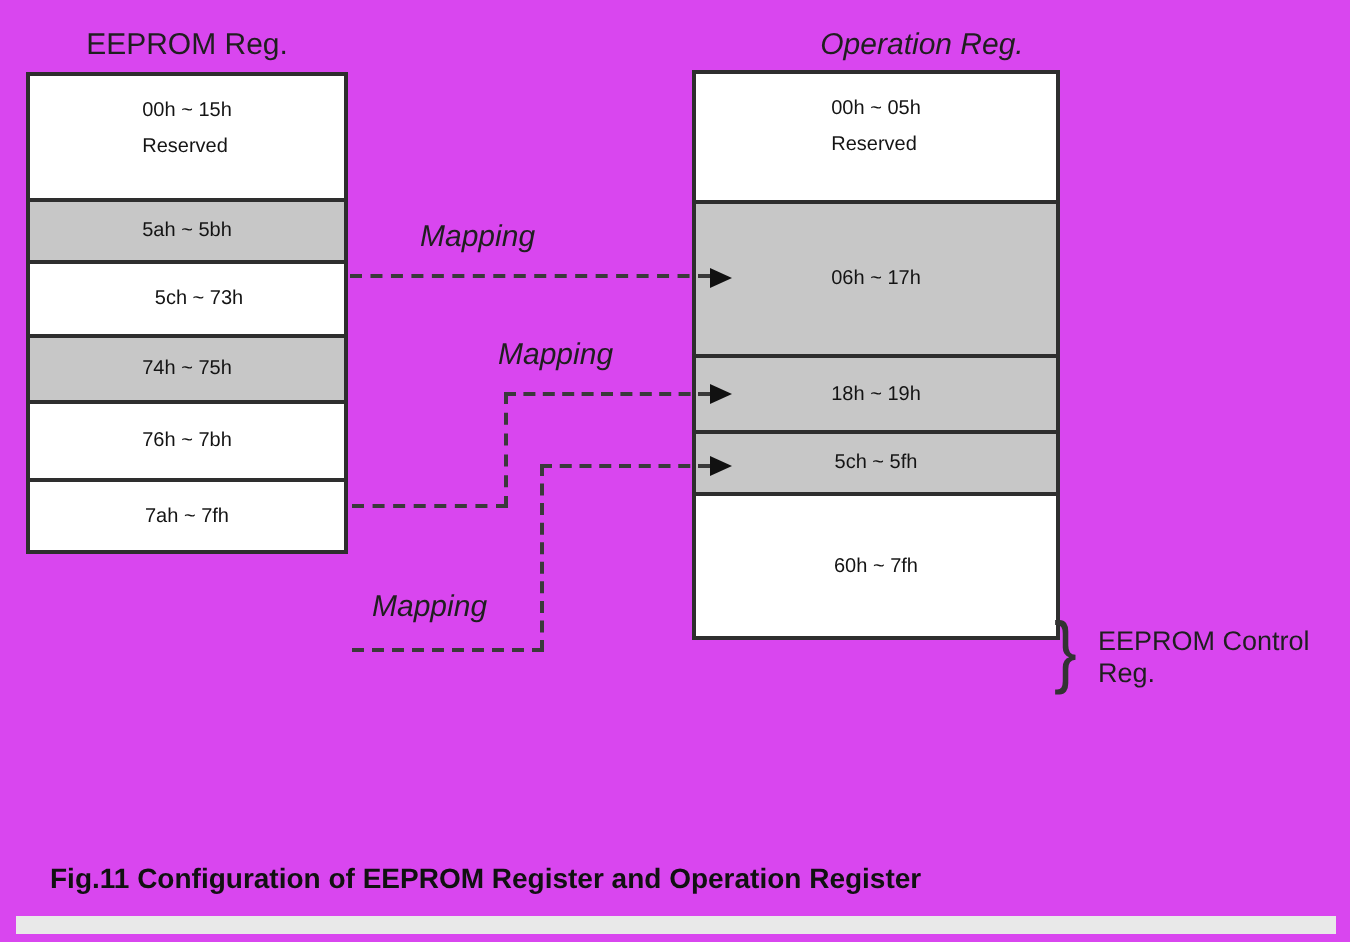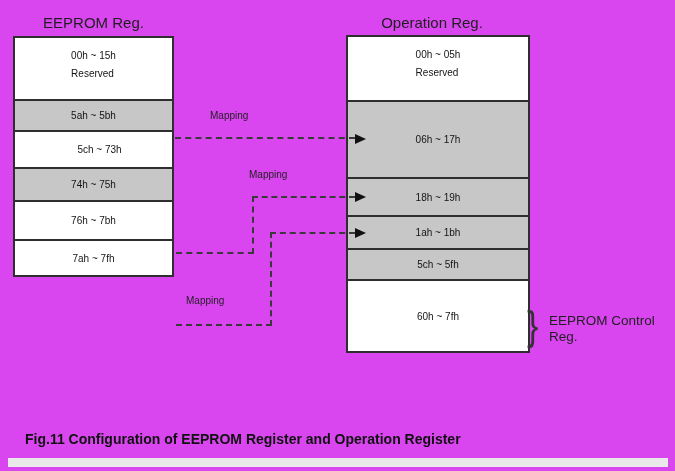--- a/index.html
+++ b/index.html
@@ -24,21 +24,21 @@
   .reg-row.shaded { background:#c7c7c7; }
   .reg-row.reserved { align-items:flex-start; }
   .reserved-block { text-align:left; padding-top:9px; line-height:18px; }
   .hdash { position:absolute; height:0; border-top:2px dashed #3a3a3a; }
   .vdash { position:absolute; width:0; border-left:2px dashed #3a3a3a; }
   .arrow-head {
     position:absolute; width:0; height:0;
     border-top:5px solid transparent; border-bottom:5px solid transparent;
     border-left:11px solid #111111;
   }
-  .map-label { position:absolute; font-size:10px; color:#1f1f1f; white-space:nowrap; }
+  .map-label { position:absolute; font-size:15px; color:#1f1f1f; white-space:nowrap;font-style:italic; }
   .brace {
     position:absolute; left:527px; top:305px; font-size:40px; line-height:42px;
     color:#333333; transform:scaleX(0.85); transform-origin:left center;
   }
   .side-note {
     position:absolute; left:549px; top:313px; font-size:13.5px; line-height:16px;
     color:#1f1f1f; white-space:nowrap;
   }
   .caption {
     position:absolute; left:25px; top:431px; font-size:14px; font-weight:bold;
@@ -48,21 +48,21 @@
     position:absolute; left:8px; top:458px; width:660px; height:9px;
     background:#e9e9e9;
   }
 </style>
 </head>
 <body>
 
 <div class="canvas">
 
   <div class="reg-title" style="left:13px; width:161px;">EEPROM Reg.</div>
-  <div class="reg-title" style="left:351px; width:162px;">Operation Reg.</div>
+  <div class="reg-title" style="left:380px; width:162px;font-style:italic;">Operation Reg.</div>
 
   <div class="reg-box" style="left:13px; top:36px; width:161px;">
     <div class="reg-row reserved" style="height:61px;">
       <div class="reserved-block">
         <div>00h ~ 15h</div>
         <div>Reserved</div>
       </div>
     </div>
     <div class="reg-row shaded" style="height:29px;">
       <span>5ah ~ 5bh</span>
@@ -87,23 +87,20 @@
         <div>00h ~ 05h</div>
         <div>Reserved</div>
       </div>
     </div>
     <div class="reg-row shaded" style="height:75px;">
       <span>06h ~ 17h</span>
     </div>
     <div class="reg-row shaded" style="height:36px;">
       <span>18h ~ 19h</span>
     </div>
-    <div class="reg-row shaded" style="height:31px;">
-      <span>1ah ~ 1bh</span>
-    </div>
     <div class="reg-row shaded" style="height:29px;">
       <span>5ch ~ 5fh</span>
     </div>
     <div class="reg-row" style="height:70px;">
       <span>60h ~ 7fh</span>
     </div>
   </div>
 
   <div class="map-label" style="left:210px; top:110px;">Mapping</div>
   <div class="hdash" style="left:175px; top:137px; width:180px;"></div>

